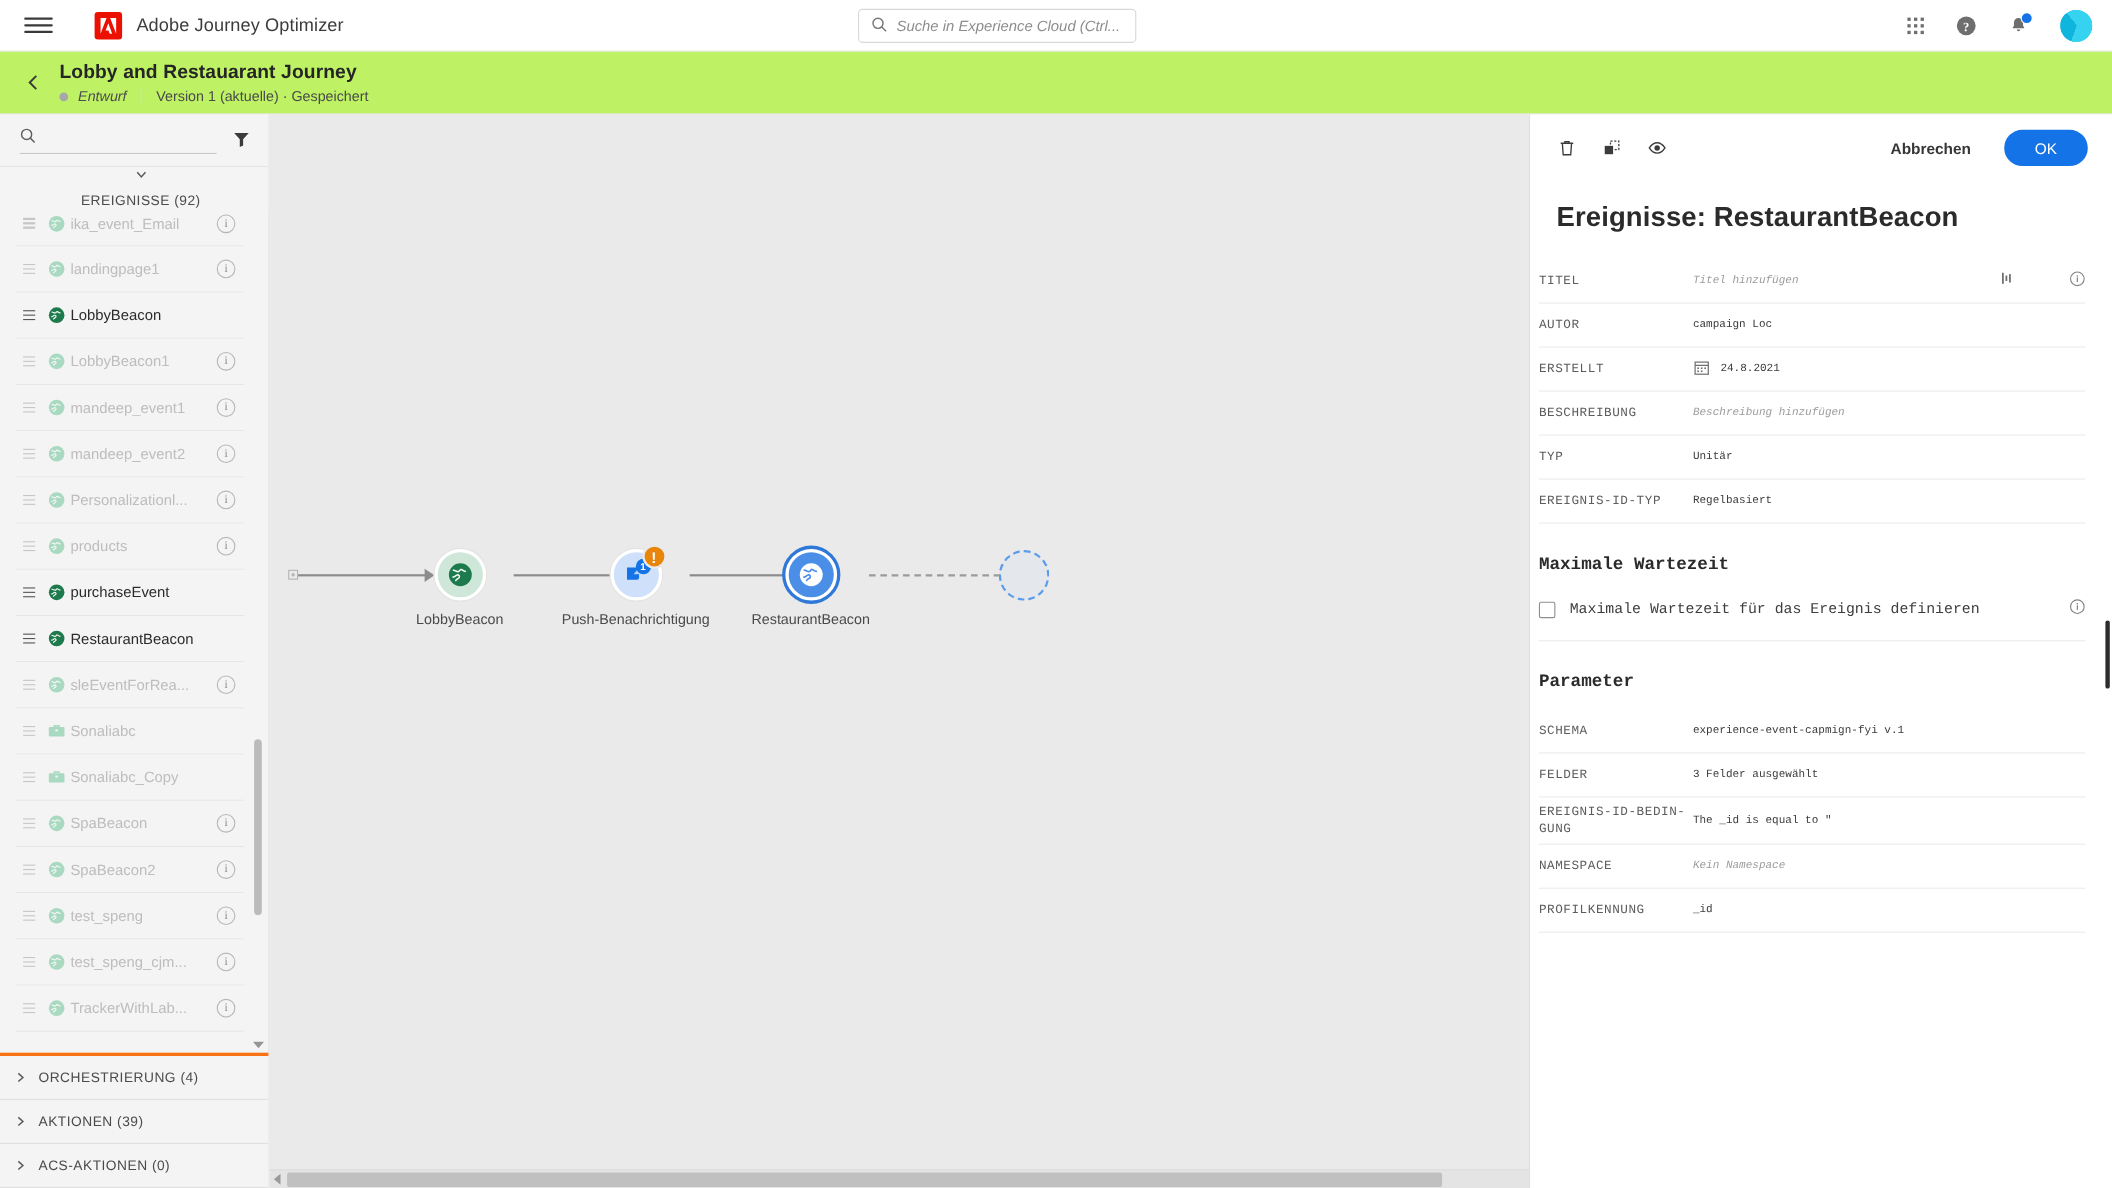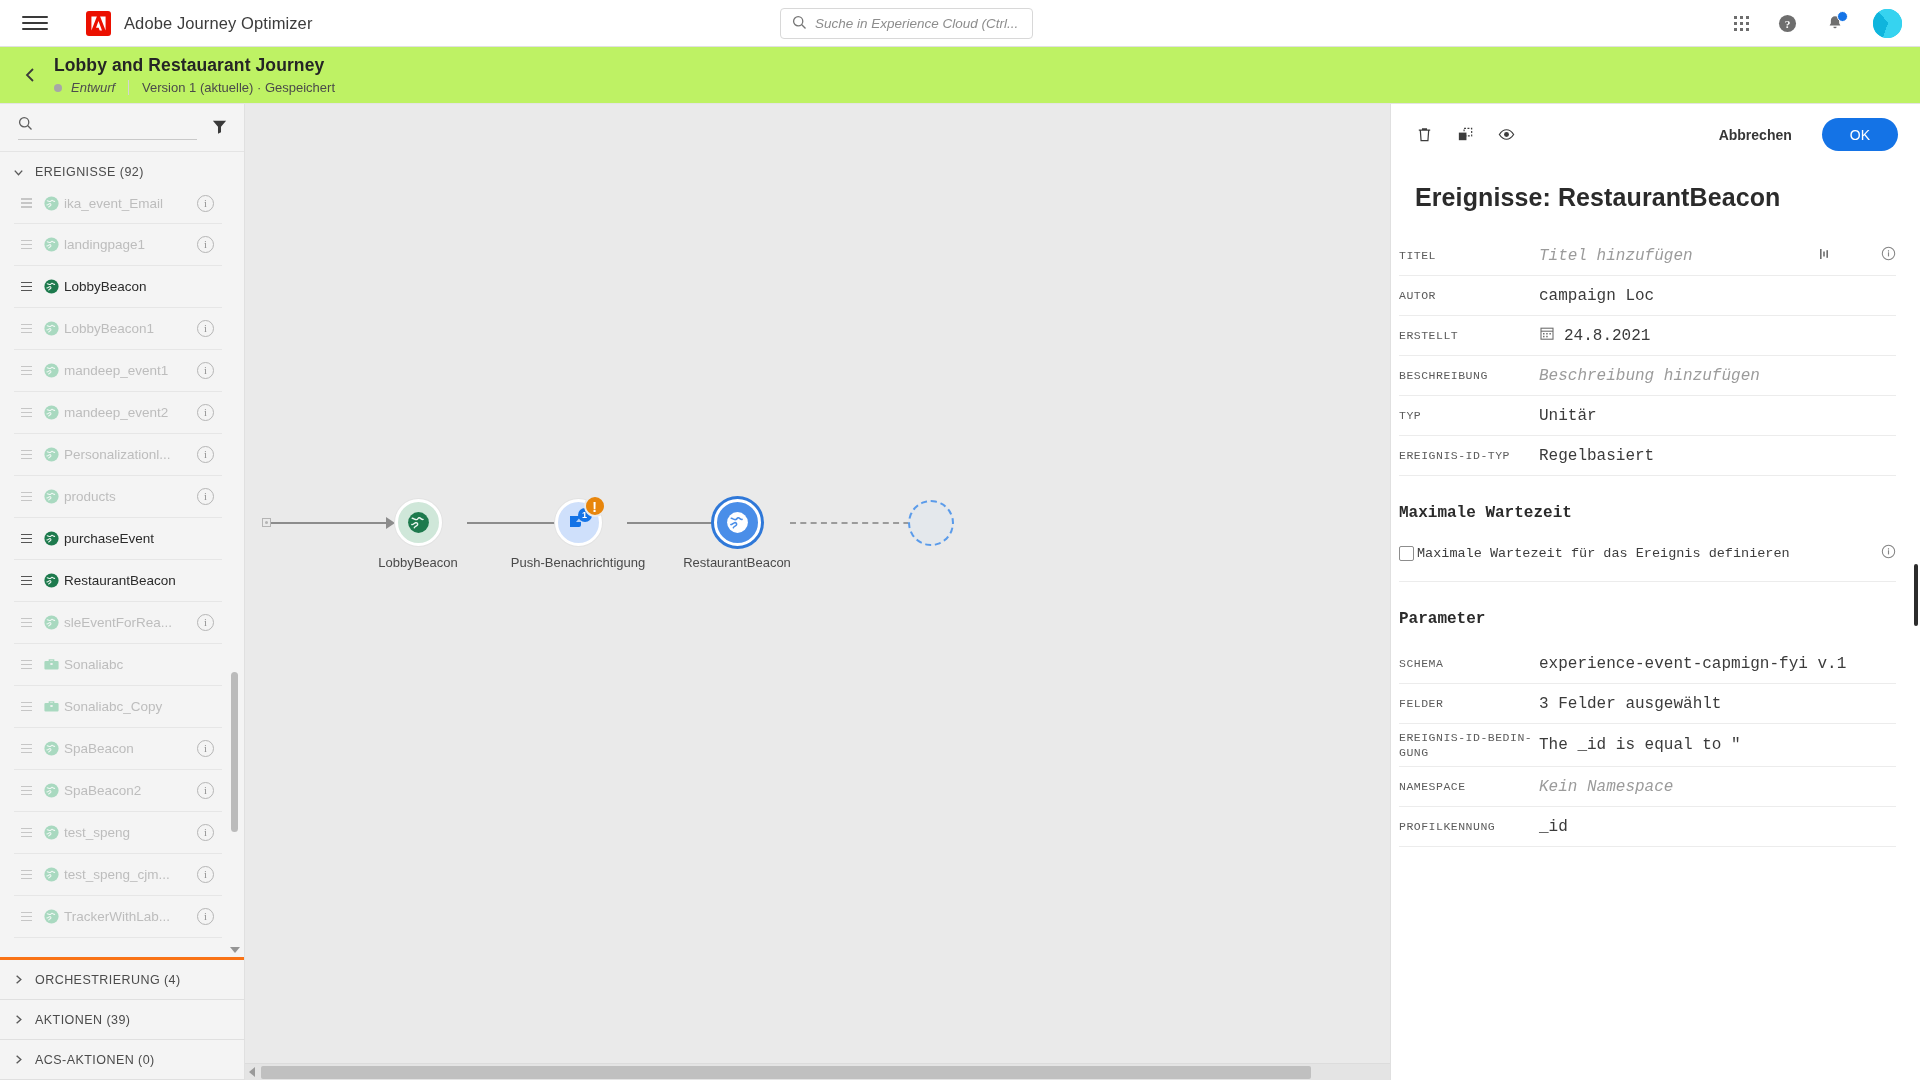--- a/index.html
+++ b/index.html
@@ -99,21 +99,21 @@
     font-family: "Liberation Sans", sans-serif; font-size: 13px; color: #4a4a4a; margin-left: 8px;
   }
   #filter-icon { margin-left: 14px; cursor: pointer; }
 
   .accordion-head {
     height: 40px; display: flex; align-items: center; gap: 10px;
     padding-left: 12px; font-size: 12.5px; color: #4b4b4b; letter-spacing: .45px;
     cursor: pointer; background: #f4f4f4;
   }
   #events-section { flex: 1; display: flex; flex-direction: column; min-height: 0; position: relative; }
-  #events-head { border-bottom: none; }
+  #events-head { border-bottom: none; flex-direction: column; }
 
   #events-list-wrap { flex: 1; position: relative; overflow: hidden; padding-right: 22px; }
   #events-list { position: relative; margin-left: 14px; margin-top: -10px; }
   .event-row {
     height: 42px; display: flex; align-items: center;
     border-bottom: 1px solid #e6e6e6; background: #f4f4f4; padding-right: 8px;
     cursor: pointer;
   }
   .event-row:first-child { border-top: 1px solid #e6e6e6; }
   .drag-handle { width: 24px; display: flex; flex-direction: column; gap: 2.5px; padding-left: 7px; }
@@ -209,28 +209,28 @@
 
   #rp-content { padding: 24px 24px 0 8px; overflow: hidden; flex: 1; font-family: Liberation Mono, monospace; }
   .prop-row {
     display: flex; align-items: center; min-height: 40px;
     border-bottom: 1px solid #ececec; padding: 6px 0;
   }
   .prop-key {
     width: 140px; flex: none; font-size: 11.5px; color: #5c5c5c; letter-spacing: .5px;
     text-transform: uppercase; line-height: 15px;
   }
-  .prop-val { flex: 1; font-size: 16px; color: #3b3b3b; display: flex; align-items: center; gap: 9px; }
+  .prop-val { flex: 1; font-size: 10px; color: #3b3b3b; display: flex; align-items: center; gap: 9px; }
   .prop-val.placeholder { font-style: italic; color: #9b9b9b; }
   .prop-trailing { display: flex; align-items: center; gap: 48px; }
 
   .section-title { font-size: 16px; font-weight: bold; color: #2b2b2b; margin: 28px 0 16px 0; }
   .check-row { display: flex; align-items: center; padding: 6px 0 18px 0; border-bottom: 1px solid #ececec; }
   .checkbox { width: 15px; height: 15px; border: 1.6px solid #8d8d8d; border-radius: 2px; flex: none; cursor: pointer; }
-  .check-label { margin-left: 3px; font-size: 13.5px; color: #3d3d3d; flex: 1; }
+  .check-label { margin-left: 13px; font-size: 13.5px; color: #3d3d3d; flex: 1; }
 
   #rp-scrollbar { position: absolute; right: 2px; top: 460px; width: 4px; height: 62px; background: #2c2c2c; border-radius: 2px; }
 </style>
 </head>
 <body>
 
 <div id="topbar">
   <div id="hamburger">
     <span></span>
       <span></span>

